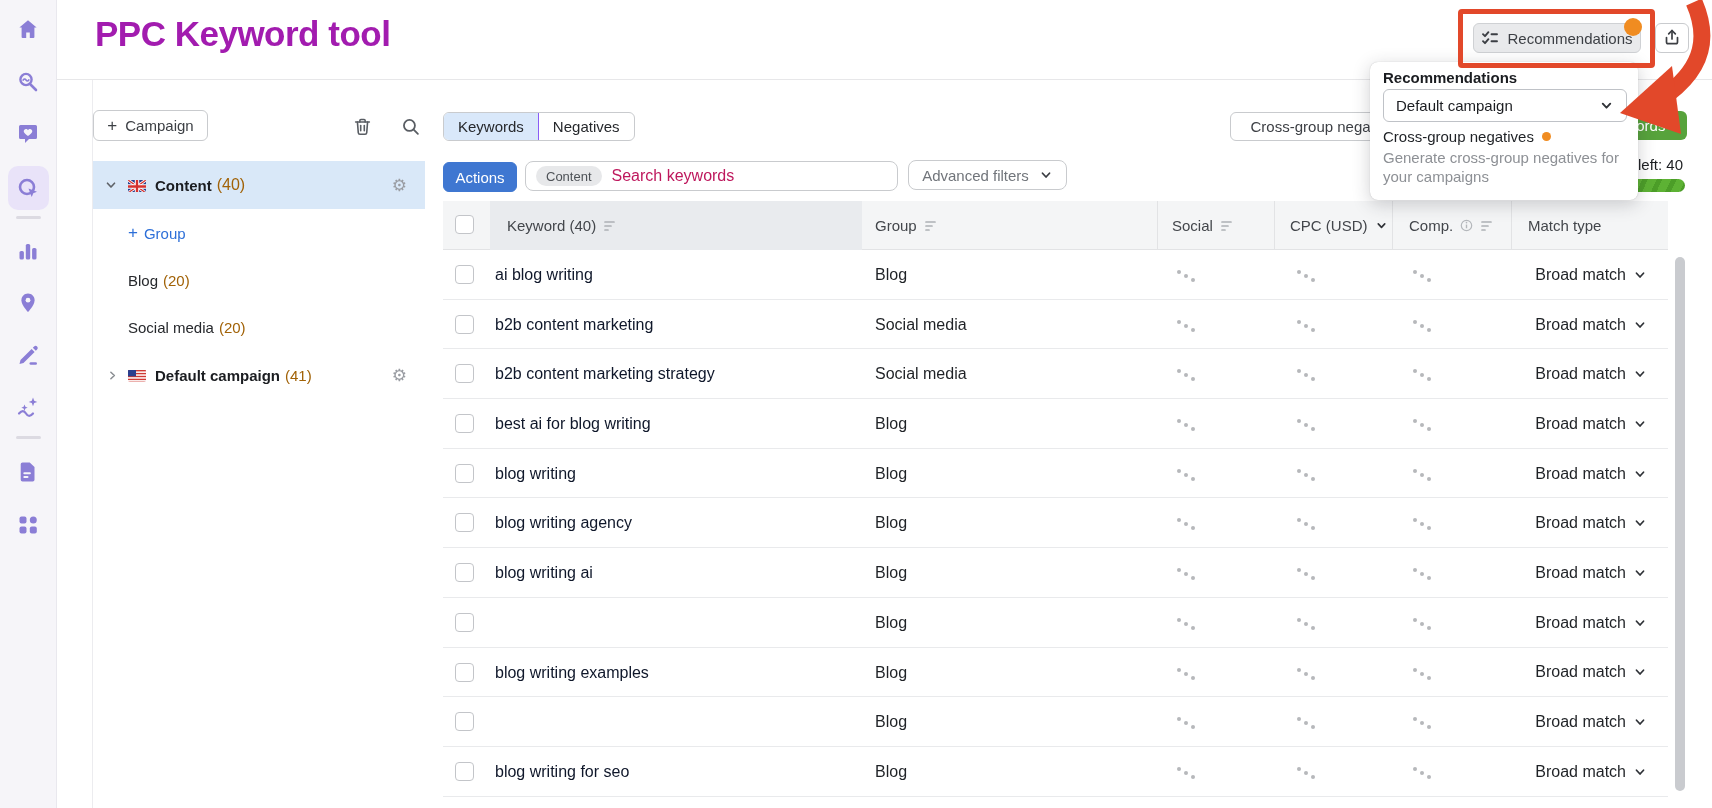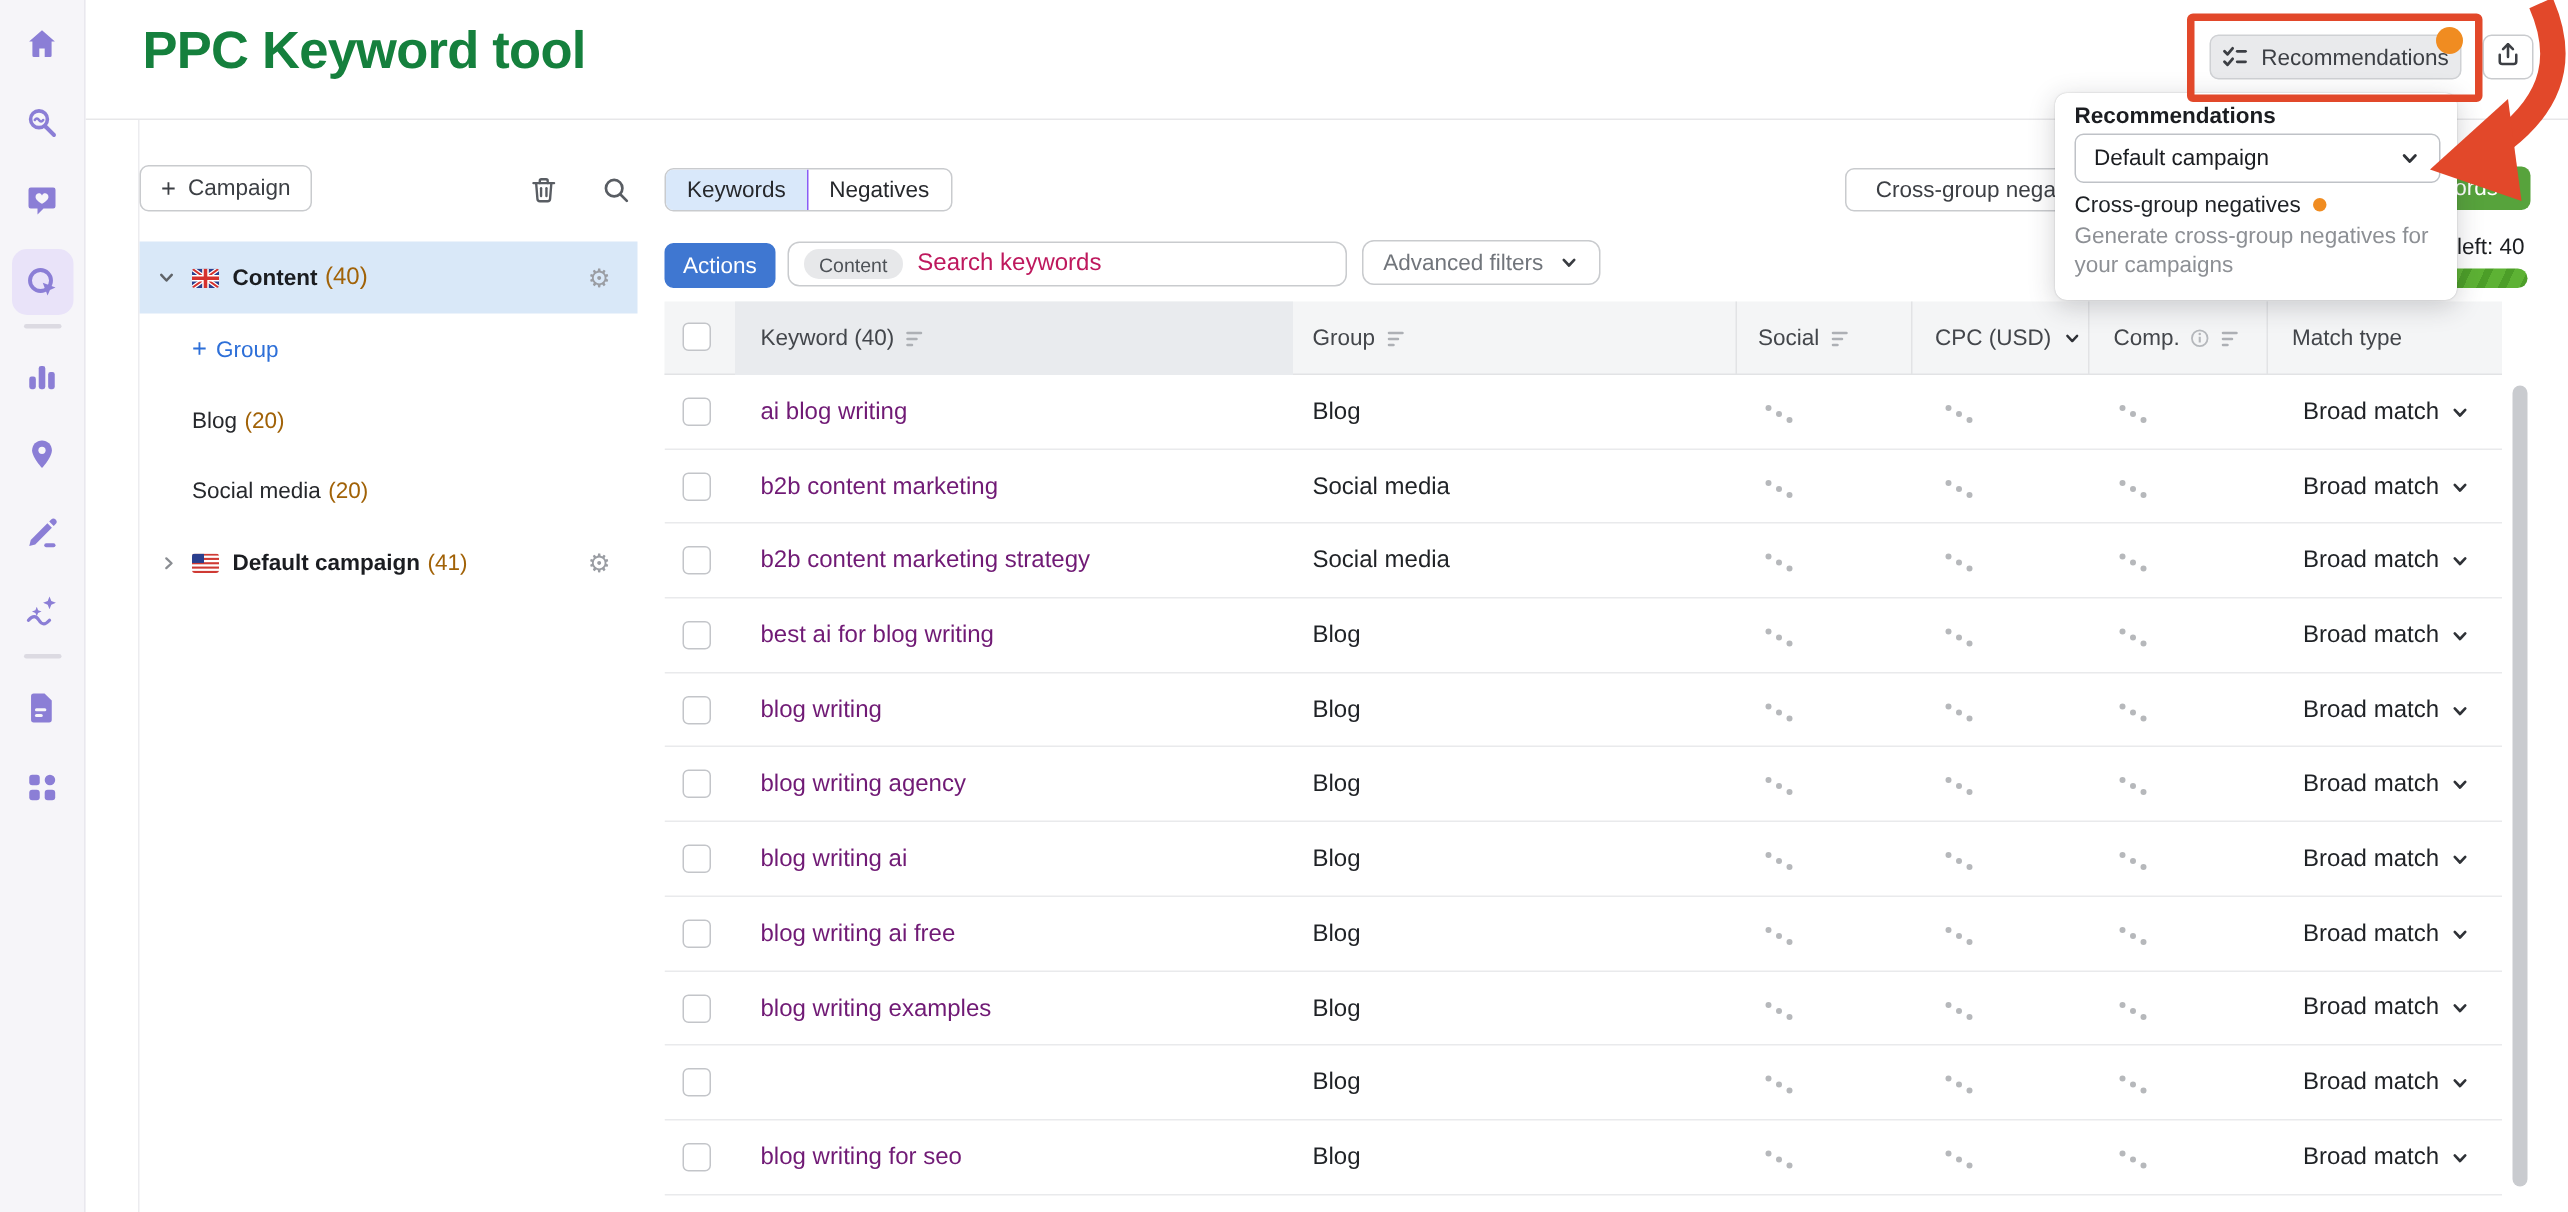--- a/index.html
+++ b/index.html
@@ -12,21 +12,21 @@
   .sidebar { position:absolute; left:0; top:0; width:57px; height:808px;
     background:#f6f5f9; border-right:1px solid #e9e8ee; z-index:5; }
   .s-item { position:absolute; left:13px; width:30px; height:30px; color:#8b7ed6;
     display:flex; align-items:center; justify-content:center; cursor:pointer; }
   .s-item svg { width:24px; height:24px; }
   .s-active-bg { position:absolute; left:8px; width:41px; height:44px;
     background:#e9e3f9; border-radius:10px; }
   .s-div { position:absolute; left:16px; width:25px; height:3px; background:#dcdae2; border-radius:2px; }
   
   .page-title { position:absolute; left:95px; top:14px; font-size:35px; font-weight:700;
-    letter-spacing:-0.5px; color:#15803d; }
+    letter-spacing:-0.5px; color:#a21caf; }
   .h-divider { position:absolute; left:57px; right:0; top:79px; height:1px; background:#e7e7e9; }
   .panel-border { position:absolute; left:92px; top:80px; bottom:0; width:1px; background:#ececef; }
   
   .btn { display:flex; align-items:center; justify-content:center; gap:8px;
     border:1px solid #c9cbce; border-radius:6px; background:#fff; font-size:15px;
     color:#3c3f44; cursor:pointer; }
   .reco-btn { position:absolute; left:1473px; top:23px; width:168px; height:30px;
     background:#e9eaec; border-color:#cfd1d4; }
   .export-btn { position:absolute; left:1655px; top:23px; width:34px; height:30px; }
   .notif-dot { position:absolute; left:1624px; top:18px; width:18px; height:18px;
@@ -95,21 +95,21 @@
     background:#f4f5f6; border-bottom:1px solid #e2e3e5; }
   .th-kwbg { position:absolute; left:47px; top:0; width:372px; height:49px; background:#e9ebee; }
   .th { position:absolute; top:0; height:49px; display:flex; align-items:center; gap:7px;
     font-size:15px; color:#43464b; cursor:pointer; }
   .col-div { position:absolute; top:0; width:1px; height:49px; background:#e2e3e5; }
   .checkbox { width:19px; height:19px; border:1.5px solid #c3c5c9; border-radius:4px;
     background:#fff; cursor:pointer; }
   .rows { position:absolute; left:443px; top:250px; width:1225px; height:558px; overflow:hidden; }
   .row { position:relative; height:49.7px; border-bottom:1px solid #e9eaec; }
   .row .checkbox { position:absolute; left:12px; top:15px; }
-  .cell-kw { position:absolute; left:64px; top:0; line-height:49.7px; font-size:16px; color:#701a75; }
+  .cell-kw { position:absolute; left:52px; top:0; line-height:49.7px; font-size:16px; color:#0f172a; }
   .cell-gr { position:absolute; left:432px; top:0; line-height:49.7px; font-size:16px; color:#1f2226; }
   .dots { position:absolute; width:22px; height:12px; top:20px; }
   .dots i { position:absolute; width:4px; height:4px; border-radius:50%; background:#b6b8bb; }
   .dots i:nth-child(1){ left:0; top:0; } .dots i:nth-child(2){ left:7px; top:4px; } .dots i:nth-child(3){ left:14px; top:8px; }
   .d-vol { left:734px; } .d-cpc { left:854px; } .d-comp { left:970px; }
   .cell-match { position:absolute; right:21px; top:0; height:49.7px; display:flex;
     align-items:center; gap:7px; font-size:16px; color:#1f2226; cursor:pointer; }
   .vscroll { position:absolute; left:1675px; top:257px; width:10px; height:534px;
     border-radius:5px; background:#c9cbcf; z-index:2; cursor:grab; }
   .chev svg { display:block; }
@@ -583,21 +583,20 @@
           <span>Broad match</span>
           <span class="chev">
             <svg width="14" height="14" viewBox="0 0 16 16" fill="none" stroke="#2f3237" stroke-width="2" stroke-linecap="round" stroke-linejoin="round">
               <polyline points="4,6 8,10.3 12,6"></polyline>
             </svg>
           </span>
         </div>
       </div>
       <div class="row">
         <div class="checkbox"></div>
-        <div class="cell-kw">blog writing ai free</div>
         <div class="cell-gr">Blog</div>
         <div class="dots d-vol">
           <i></i>
           <i></i>
           <i></i>
         </div>
         <div class="dots d-cpc">
           <i></i>
           <i></i>
           <i></i>

